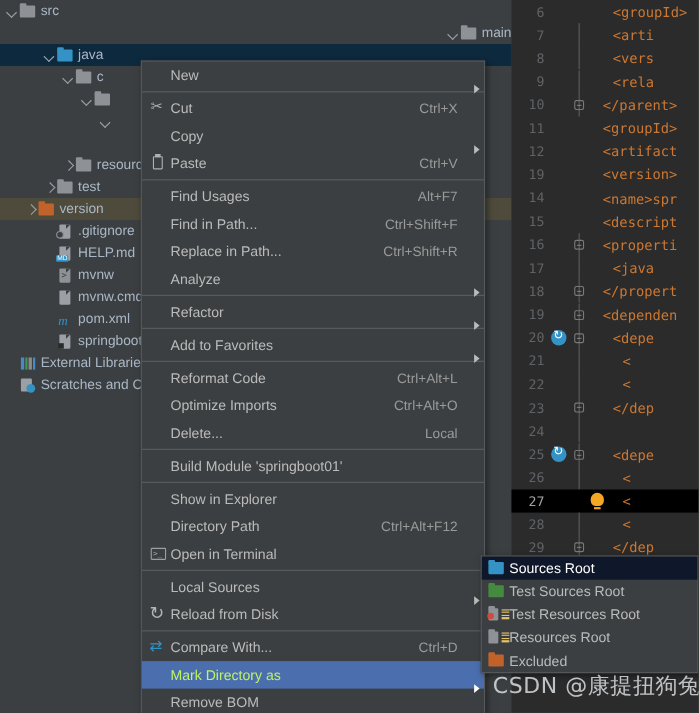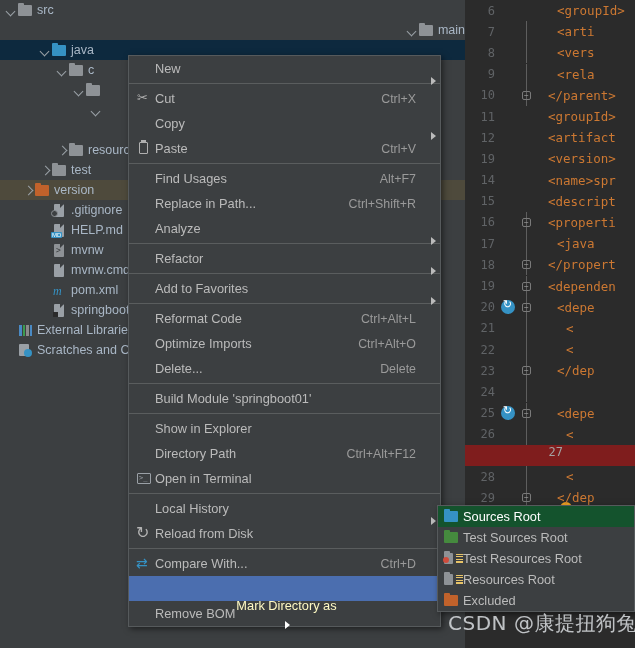--- a/index.html
+++ b/index.html
@@ -70,21 +70,21 @@
     background: #2b2b2b;
   }
   .code-line {
     position: relative;
     height: 21.2px;
     display: flex; align-items: center;
     font-family: "DejaVu Sans Mono", monospace;
     font-size: 12.5px;
     white-space: pre;
   }
-  .code-line.hl { background: #7f1d1d; flex-direction: column; }
+  .code-line.hl { background: #000000; }
   .gutter-num {
     width: 34px; flex: 0 0 34px;
     text-align: right; padding-right: 4px;
     color: #606366; font-size: 12px;
   }
   .gutter-num.cur { color: #a4a3a3; }
   .gutter-ico { width: 20px; flex: 0 0 20px; position: relative; height: 21px; }
   .fold { width: 16px; flex: 0 0 16px; position: relative; height:21px; }
   .fold .fbox {
     position:absolute; left:3px; top:6px;
@@ -124,21 +124,21 @@
   }
   .menu-item {
     position: relative;
     height: 25px;
     display: flex; align-items: center;
     font-size: 12.8px;
     color: #bbbbbb;
     padding-left: 4px;
     white-space: nowrap;
   }
-  .menu-item.highlight { background: #4b6eaf; color: #fef9c3; flex-direction: column; }
+  .menu-item.highlight { background: #4b6eaf; color: #bef264; }
   .mi-icon { width: 22px; flex: 0 0 22px; position: relative; height: 22px; }
   .mi-label { flex: 1 1 auto; padding-left: 0px; }
   .mi-accel { color: #9a9a9a; font-size: 12.4px; padding-right: 10px; }
   .mi-arrow { width: 14px; flex: 0 0 14px; position: relative; }
   .mi-arrow::after {
     content:""; position:absolute; right:4px; top:8px;
     border-left: 5px solid #bbbbbb;
     border-top: 4px solid transparent;
     border-bottom: 4px solid transparent;
   }
@@ -186,21 +186,21 @@
   }
   .sub-item {
     position: relative;
     height: 21px;
     display: flex; align-items: center;
     font-size: 12.8px;
     color: #bbbbbb;
     padding-left: 3px;
     white-space: nowrap;
   }
-  .sub-item.highlight { background: #14532d; color:#ffffff; }
+  .sub-item.highlight { background: #0f172a; color:#ffffff; }
   .sub-icon { width:22px; flex:0 0 22px; height:20px; position:relative; }
   .sfolder { position:absolute; left:3px; top:4px; width:14px; height:11px; border-radius:1px; }
   .sfolder::before { content:""; position:absolute; left:0; top:-2px; width:6px; height:3px; border-radius:1px 1px 0 0; background:inherit; }
   .slines { position:absolute; right:0px; top:5px; width:7px; height:10px; }
   .slines span { display:block; height:1.3px; background:#e8c468; margin-bottom:1.3px; }
   .sdot { position:absolute; left:2px; top:8px; width:6px; height:6px; border-radius:50%; background:#cf4c3c; }
 
   
   #watermark {
     position: absolute; left: 448px; top: 610px;
@@ -411,20 +411,26 @@
       </div>
       <div class="menu-sep"></div>
       <div class="menu-item">
         <span class="mi-icon"></span>
         <span class="mi-label">Find Usages</span>
         <span class="mi-accel">Alt+F7</span>
         <span class="mi-arrow" style="visibility: hidden;"></span>
       </div>
       <div class="menu-item">
         <span class="mi-icon"></span>
+        <span class="mi-label">Find in Path...</span>
+        <span class="mi-accel">Ctrl+Shift+F</span>
+        <span class="mi-arrow" style="visibility: hidden;"></span>
+      </div>
+      <div class="menu-item">
+        <span class="mi-icon"></span>
         <span class="mi-label">Replace in Path...</span>
         <span class="mi-accel">Ctrl+Shift+R</span>
         <span class="mi-arrow" style="visibility: hidden;"></span>
       </div>
       <div class="menu-item">
         <span class="mi-icon"></span>
         <span class="mi-label">Analyze</span>
         <span class="mi-arrow"></span>
       </div>
       <div class="menu-sep"></div>
@@ -448,21 +454,21 @@
       </div>
       <div class="menu-item">
         <span class="mi-icon"></span>
         <span class="mi-label">Optimize Imports</span>
         <span class="mi-accel">Ctrl+Alt+O</span>
         <span class="mi-arrow" style="visibility: hidden;"></span>
       </div>
       <div class="menu-item">
         <span class="mi-icon"></span>
         <span class="mi-label">Delete...</span>
-        <span class="mi-accel">Delete</span>
+        <span class="mi-accel">Local</span>
         <span class="mi-arrow" style="visibility: hidden;"></span>
       </div>
       <div class="menu-sep"></div>
       <div class="menu-item">
         <span class="mi-icon"></span>
         <span class="mi-label">Build Module 'springboot01'</span>
         <span class="mi-arrow" style="visibility: hidden;"></span>
       </div>
       <div class="menu-sep"></div>
       <div class="menu-item">
@@ -479,21 +485,21 @@
       <div class="menu-item">
         <span class="mi-icon">
           <span class="ic-terminal">&gt;_</span>
         </span>
         <span class="mi-label">Open in Terminal</span>
         <span class="mi-arrow" style="visibility: hidden;"></span>
       </div>
       <div class="menu-sep"></div>
       <div class="menu-item">
         <span class="mi-icon"></span>
-        <span class="mi-label">Local History</span>
+        <span class="mi-label">Local Sources</span>
         <span class="mi-arrow"></span>
       </div>
       <div class="menu-item">
         <span class="mi-icon"><span class="ic-reload"></span></span>
         <span class="mi-label">Reload from Disk</span>
         <span class="mi-arrow" style="visibility: hidden;"></span>
       </div>
       <div class="menu-sep"></div>
       <div class="menu-item">
         <span class="mi-icon"><span class="ic-compare"></span></span>

